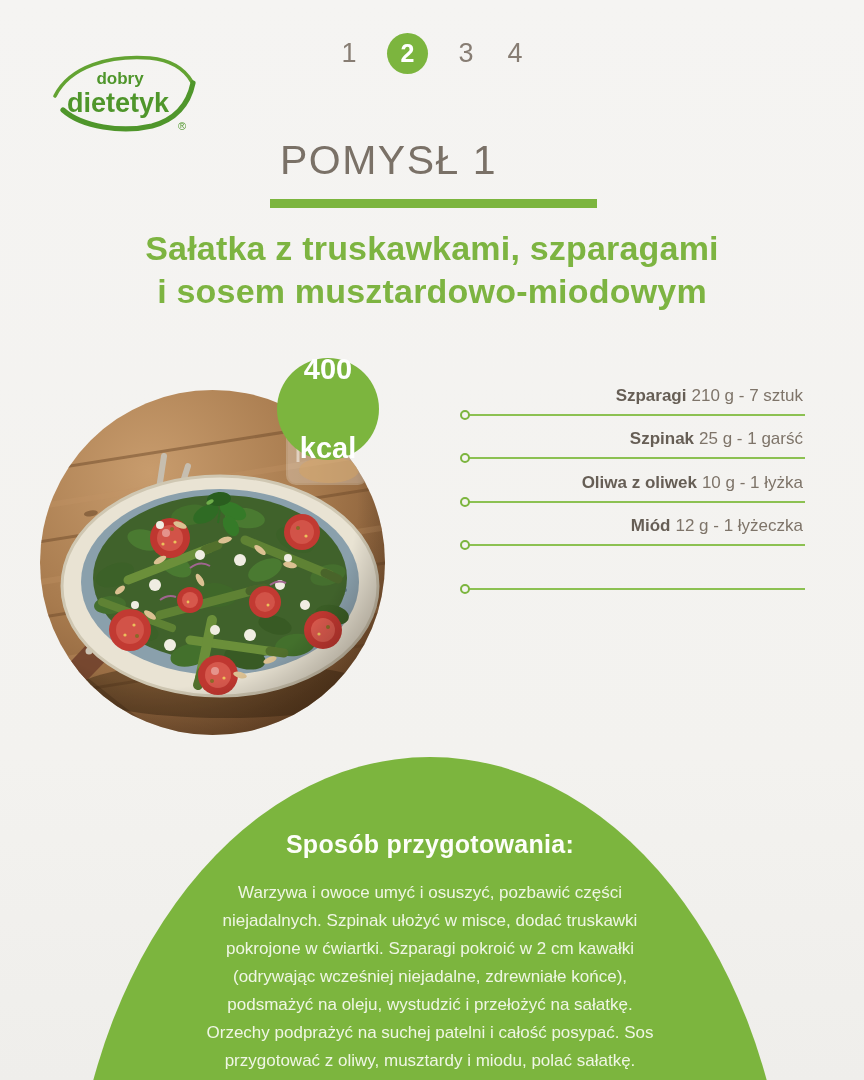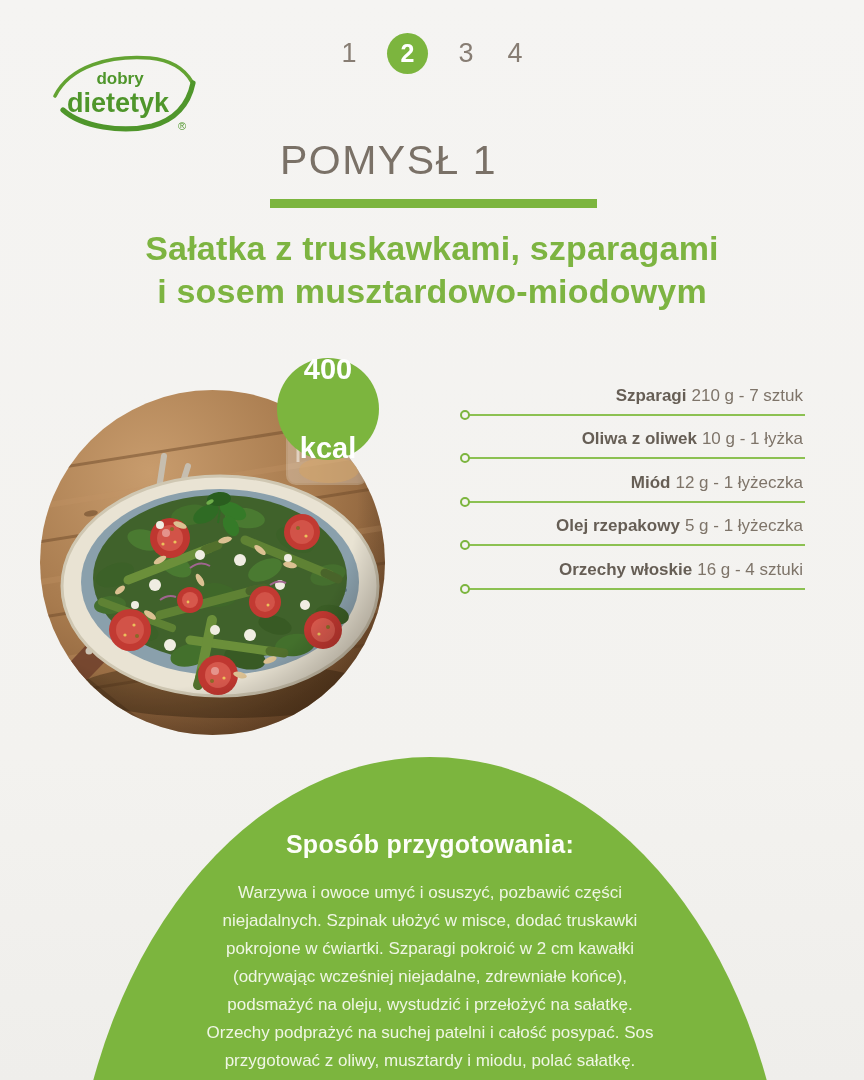--- a/index.html
+++ b/index.html
@@ -270,39 +270,38 @@
   </div>
 
   <div class="ingredients">
     <div class="ing-row">
       <div class="ing-text"><span class="ing-name">Szparagi</span><span class="ing-amt">210 g - 7 sztuk</span></div>
       <div class="ing-line">
           <span class="ing-dot"></span>
         </div>
     </div>
     <div class="ing-row">
+      <div class="ing-text"><span class="ing-name">Szpinak</span><span class="ing-amt">25 g - 1 garść</span></div>
+      <div class="ing-line">
+          <span class="ing-dot"></span>
+        </div>
+    </div>
+    <div class="ing-row">
       <div class="ing-text"><span class="ing-name">Oliwa z oliwek</span><span class="ing-amt">10 g - 1 łyżka</span></div>
       <div class="ing-line">
           <span class="ing-dot"></span>
         </div>
     </div>
     <div class="ing-row">
       <div class="ing-text"><span class="ing-name">Miód</span><span class="ing-amt">12 g - 1 łyżeczka</span></div>
       <div class="ing-line">
           <span class="ing-dot"></span>
         </div>
     </div>
     <div class="ing-row">
-      <div class="ing-text"><span class="ing-name">Olej rzepakowy</span><span class="ing-amt">5 g - 1 łyżeczka</span></div>
-      <div class="ing-line">
-          <span class="ing-dot"></span>
-        </div>
-    </div>
-    <div class="ing-row">
-      <div class="ing-text"><span class="ing-name">Orzechy włoskie</span><span class="ing-amt">16 g - 4 sztuki</span></div>
       <div class="ing-line">
           <span class="ing-dot"></span>
         </div>
     </div>
   </div>
 
   <div class="dome">
     <div class="prep">
       <div class="prep-heading">Sposób przygotowania:</div>
       <div class="prep-body">

